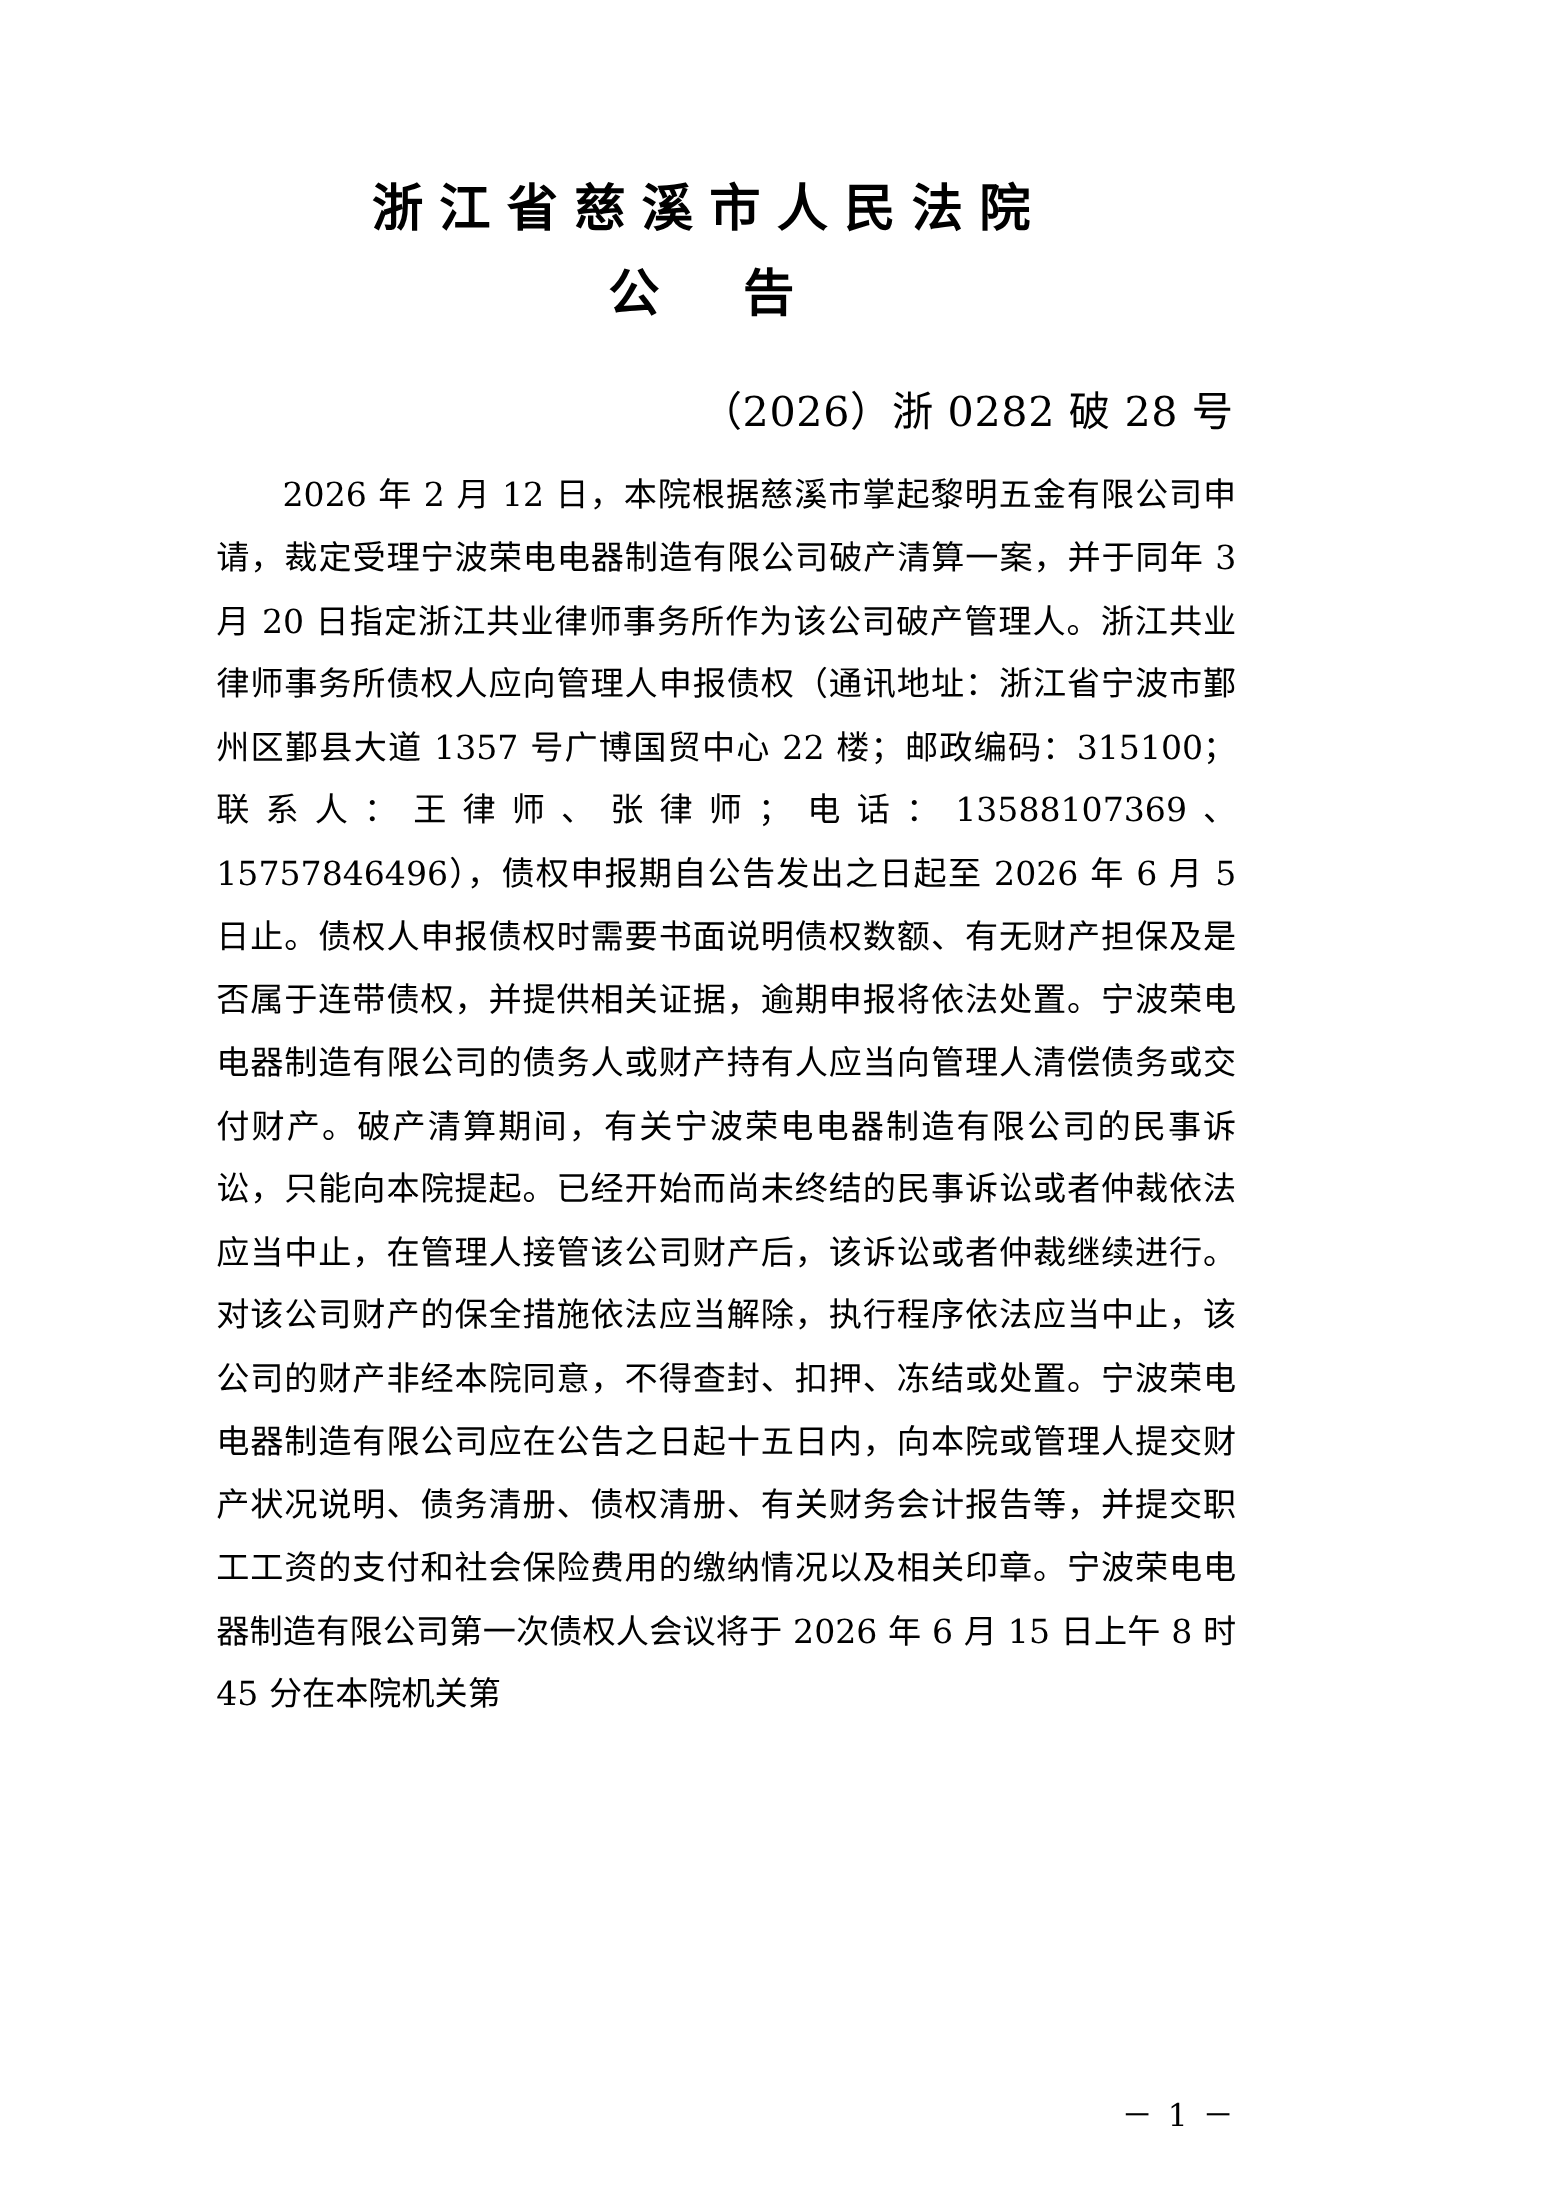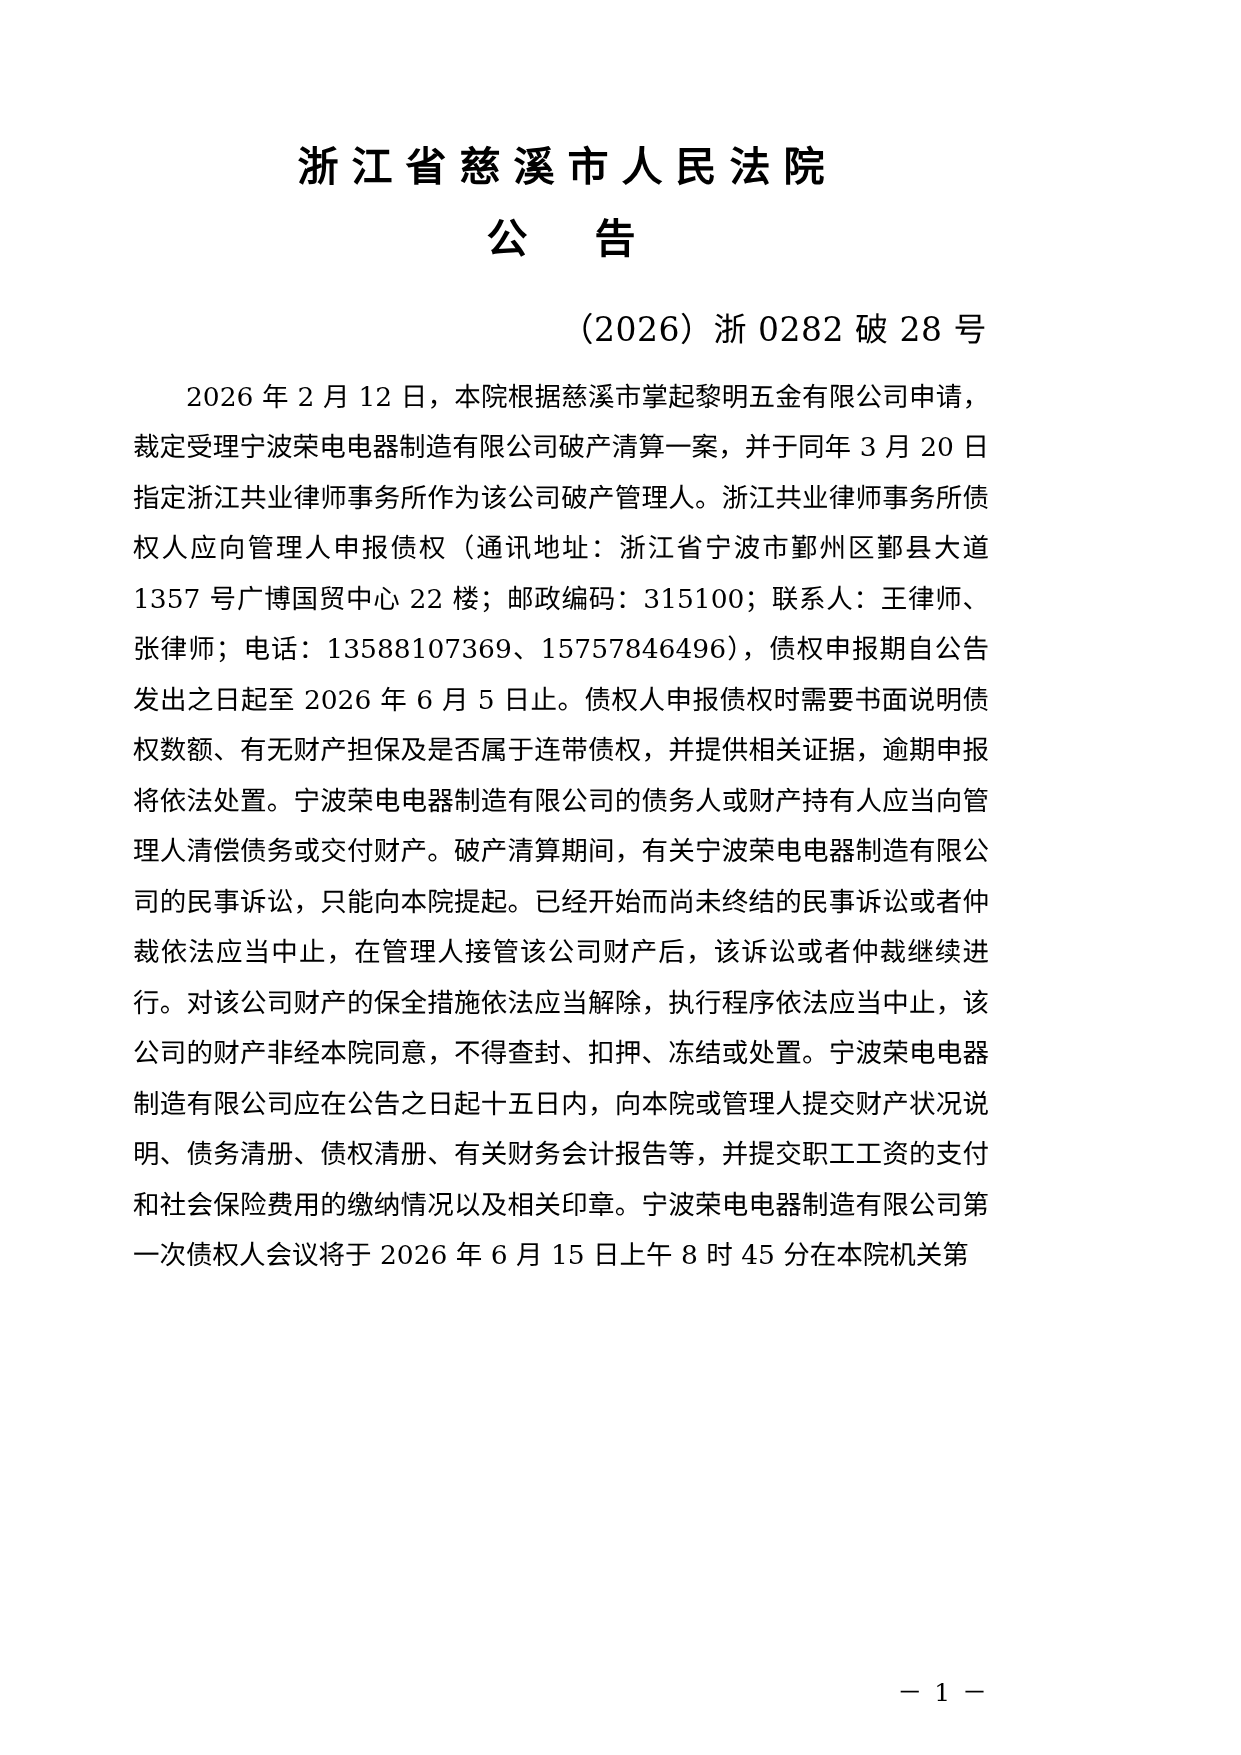--- a/index.html
+++ b/index.html
@@ -38,21 +38,21 @@
   .court-name {
     font-family: "DejaVu Serif", "Liberation Serif", serif;
     font-weight: bold;
     font-size: 41px;
     line-height: 1.22;
     letter-spacing: 13px;
     text-indent: 13px;
     white-space: nowrap;
   }
   .doc-kind {
-    font-family: Liberation Serif, serif;
+    font-family: Liberation Mono, monospace;
     font-weight: bold;
     font-size: 41px;
     line-height: 1.22;
     letter-spacing: 13px;
     text-indent: 13px;
     margin-top: 22px;
     white-space: pre;
   }
 
   
@@ -67,20 +67,21 @@
   }
 
   
   .body-text {
     margin-top: 22px;
     font-size: 26.5px;
     line-height: 50.5px;
     text-align: justify;
     text-justify: inter-character;
     letter-spacing: 0px;
+    margin-left: 40px;
   }
   .body-text p {
     margin: 0;
     text-indent: 2em;
     text-align: justify;
     text-justify: inter-character;
   }
 
   
   .footer {

